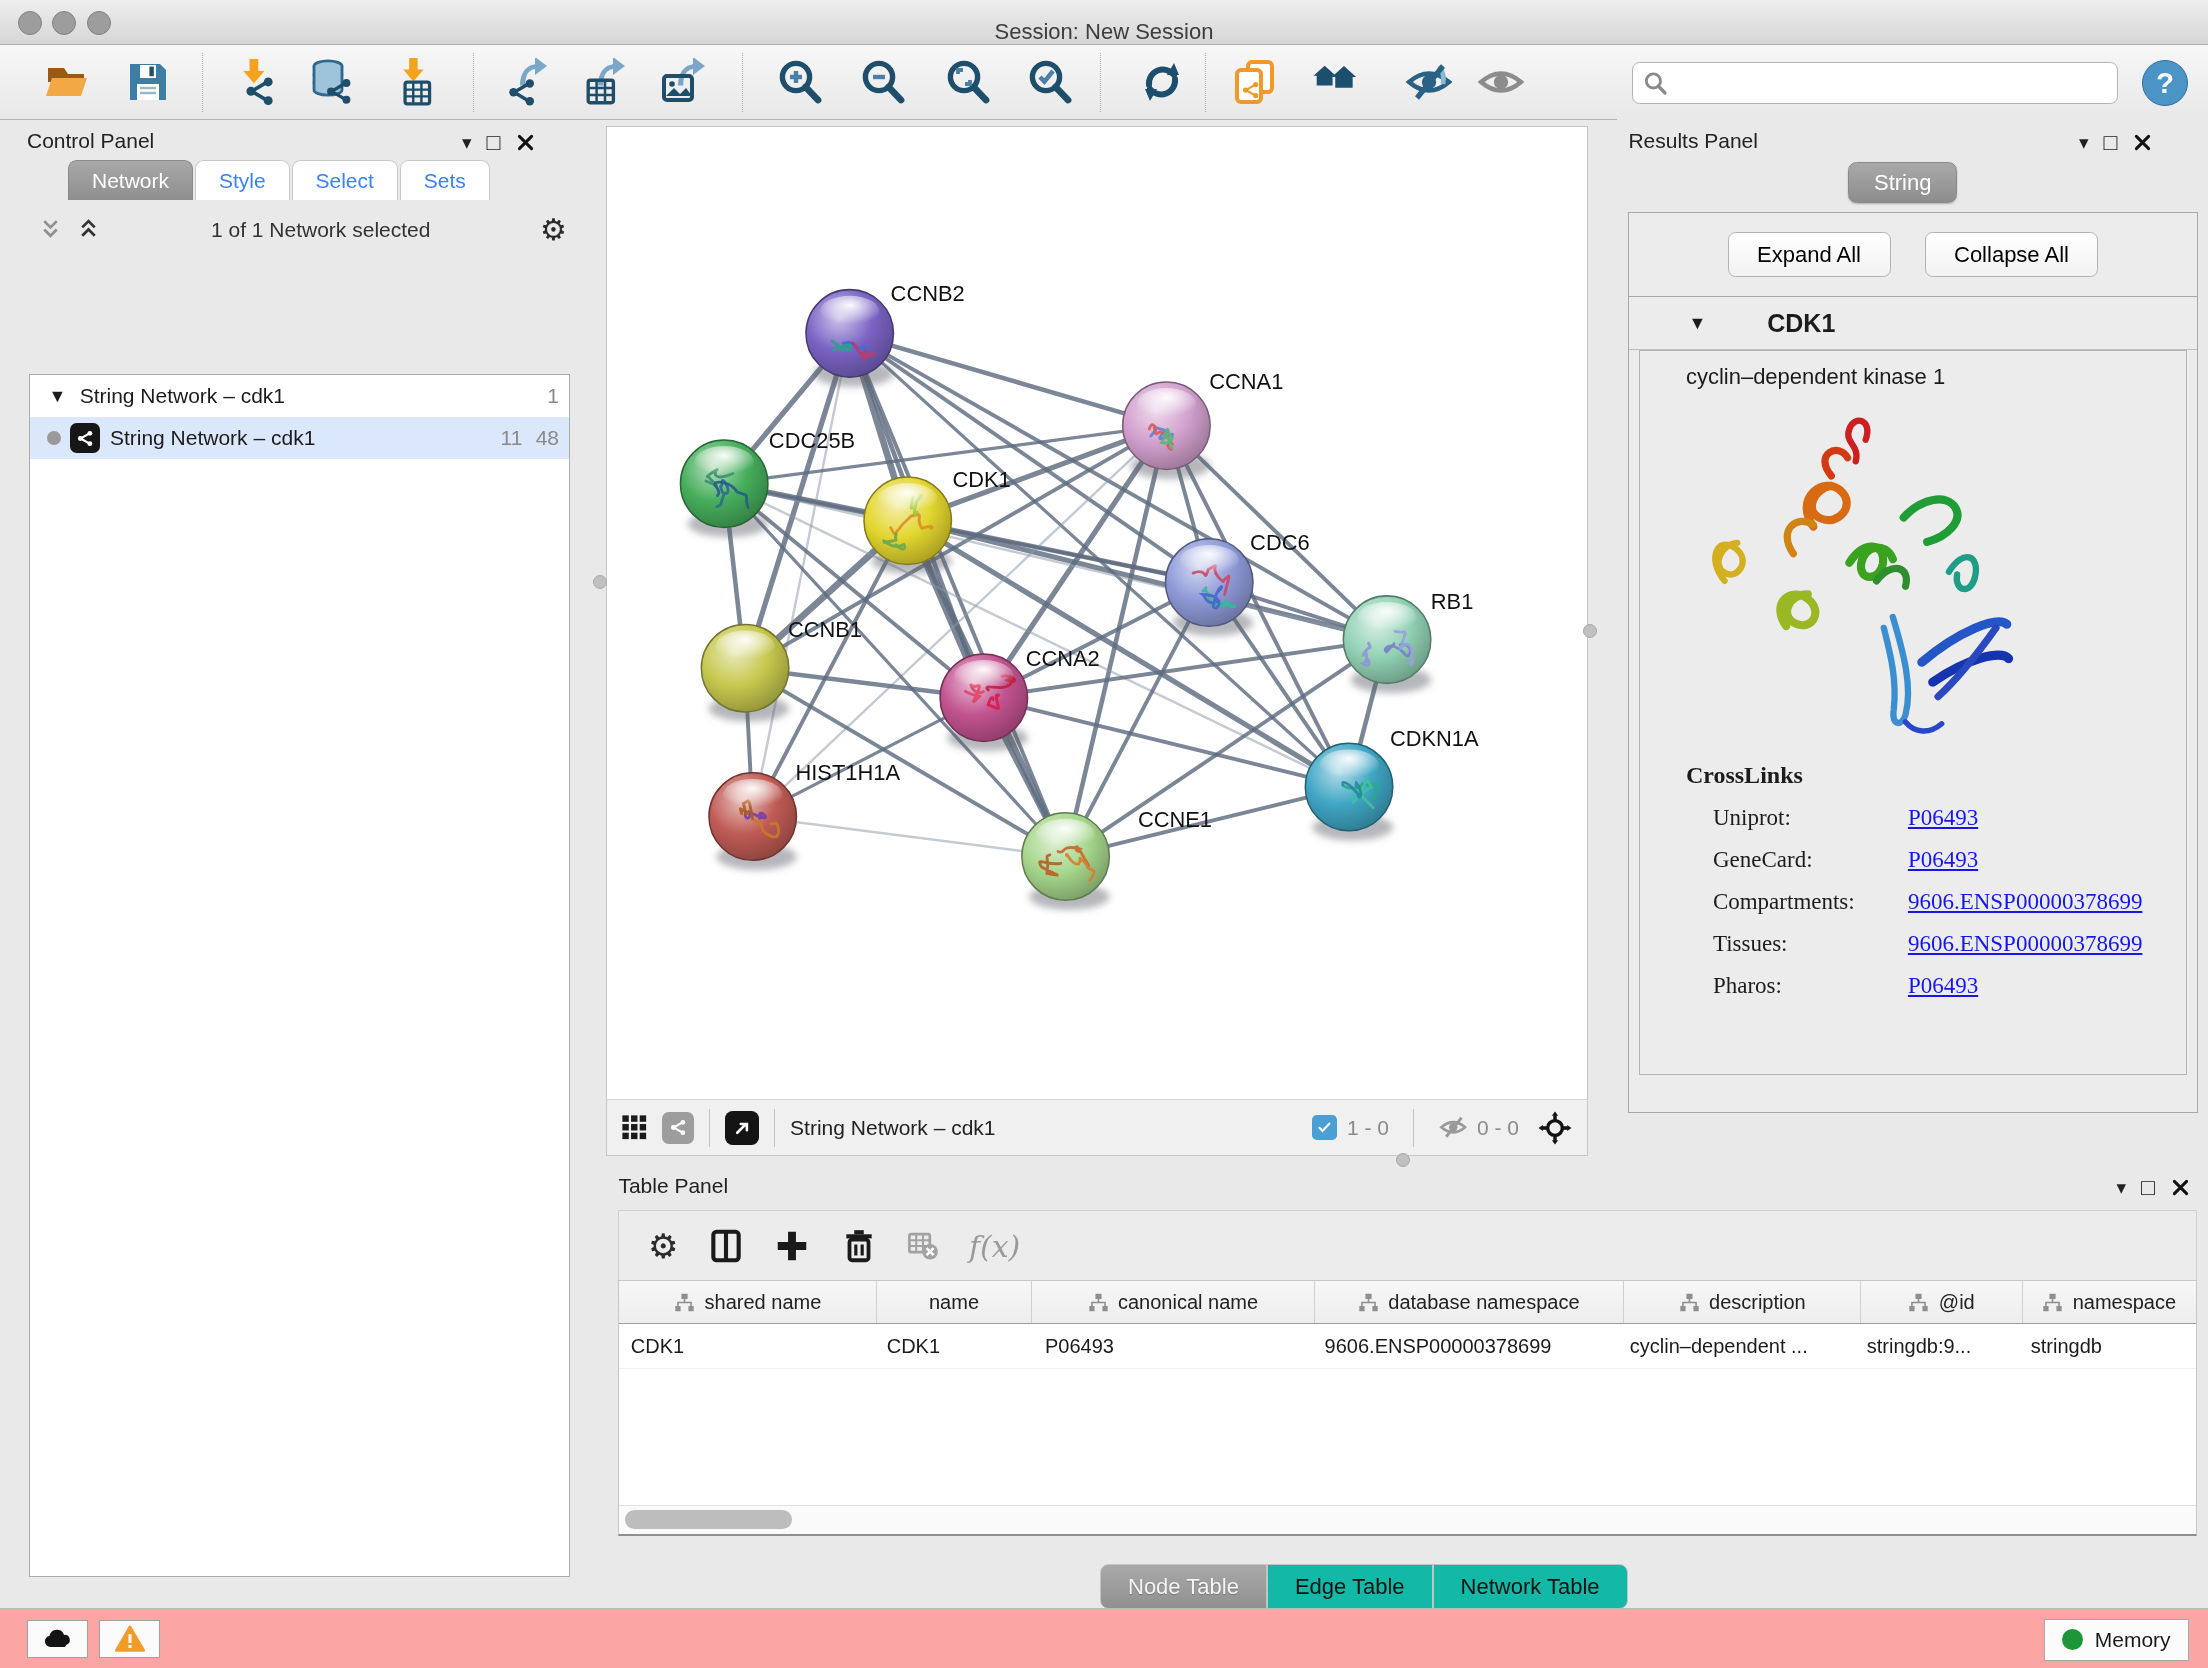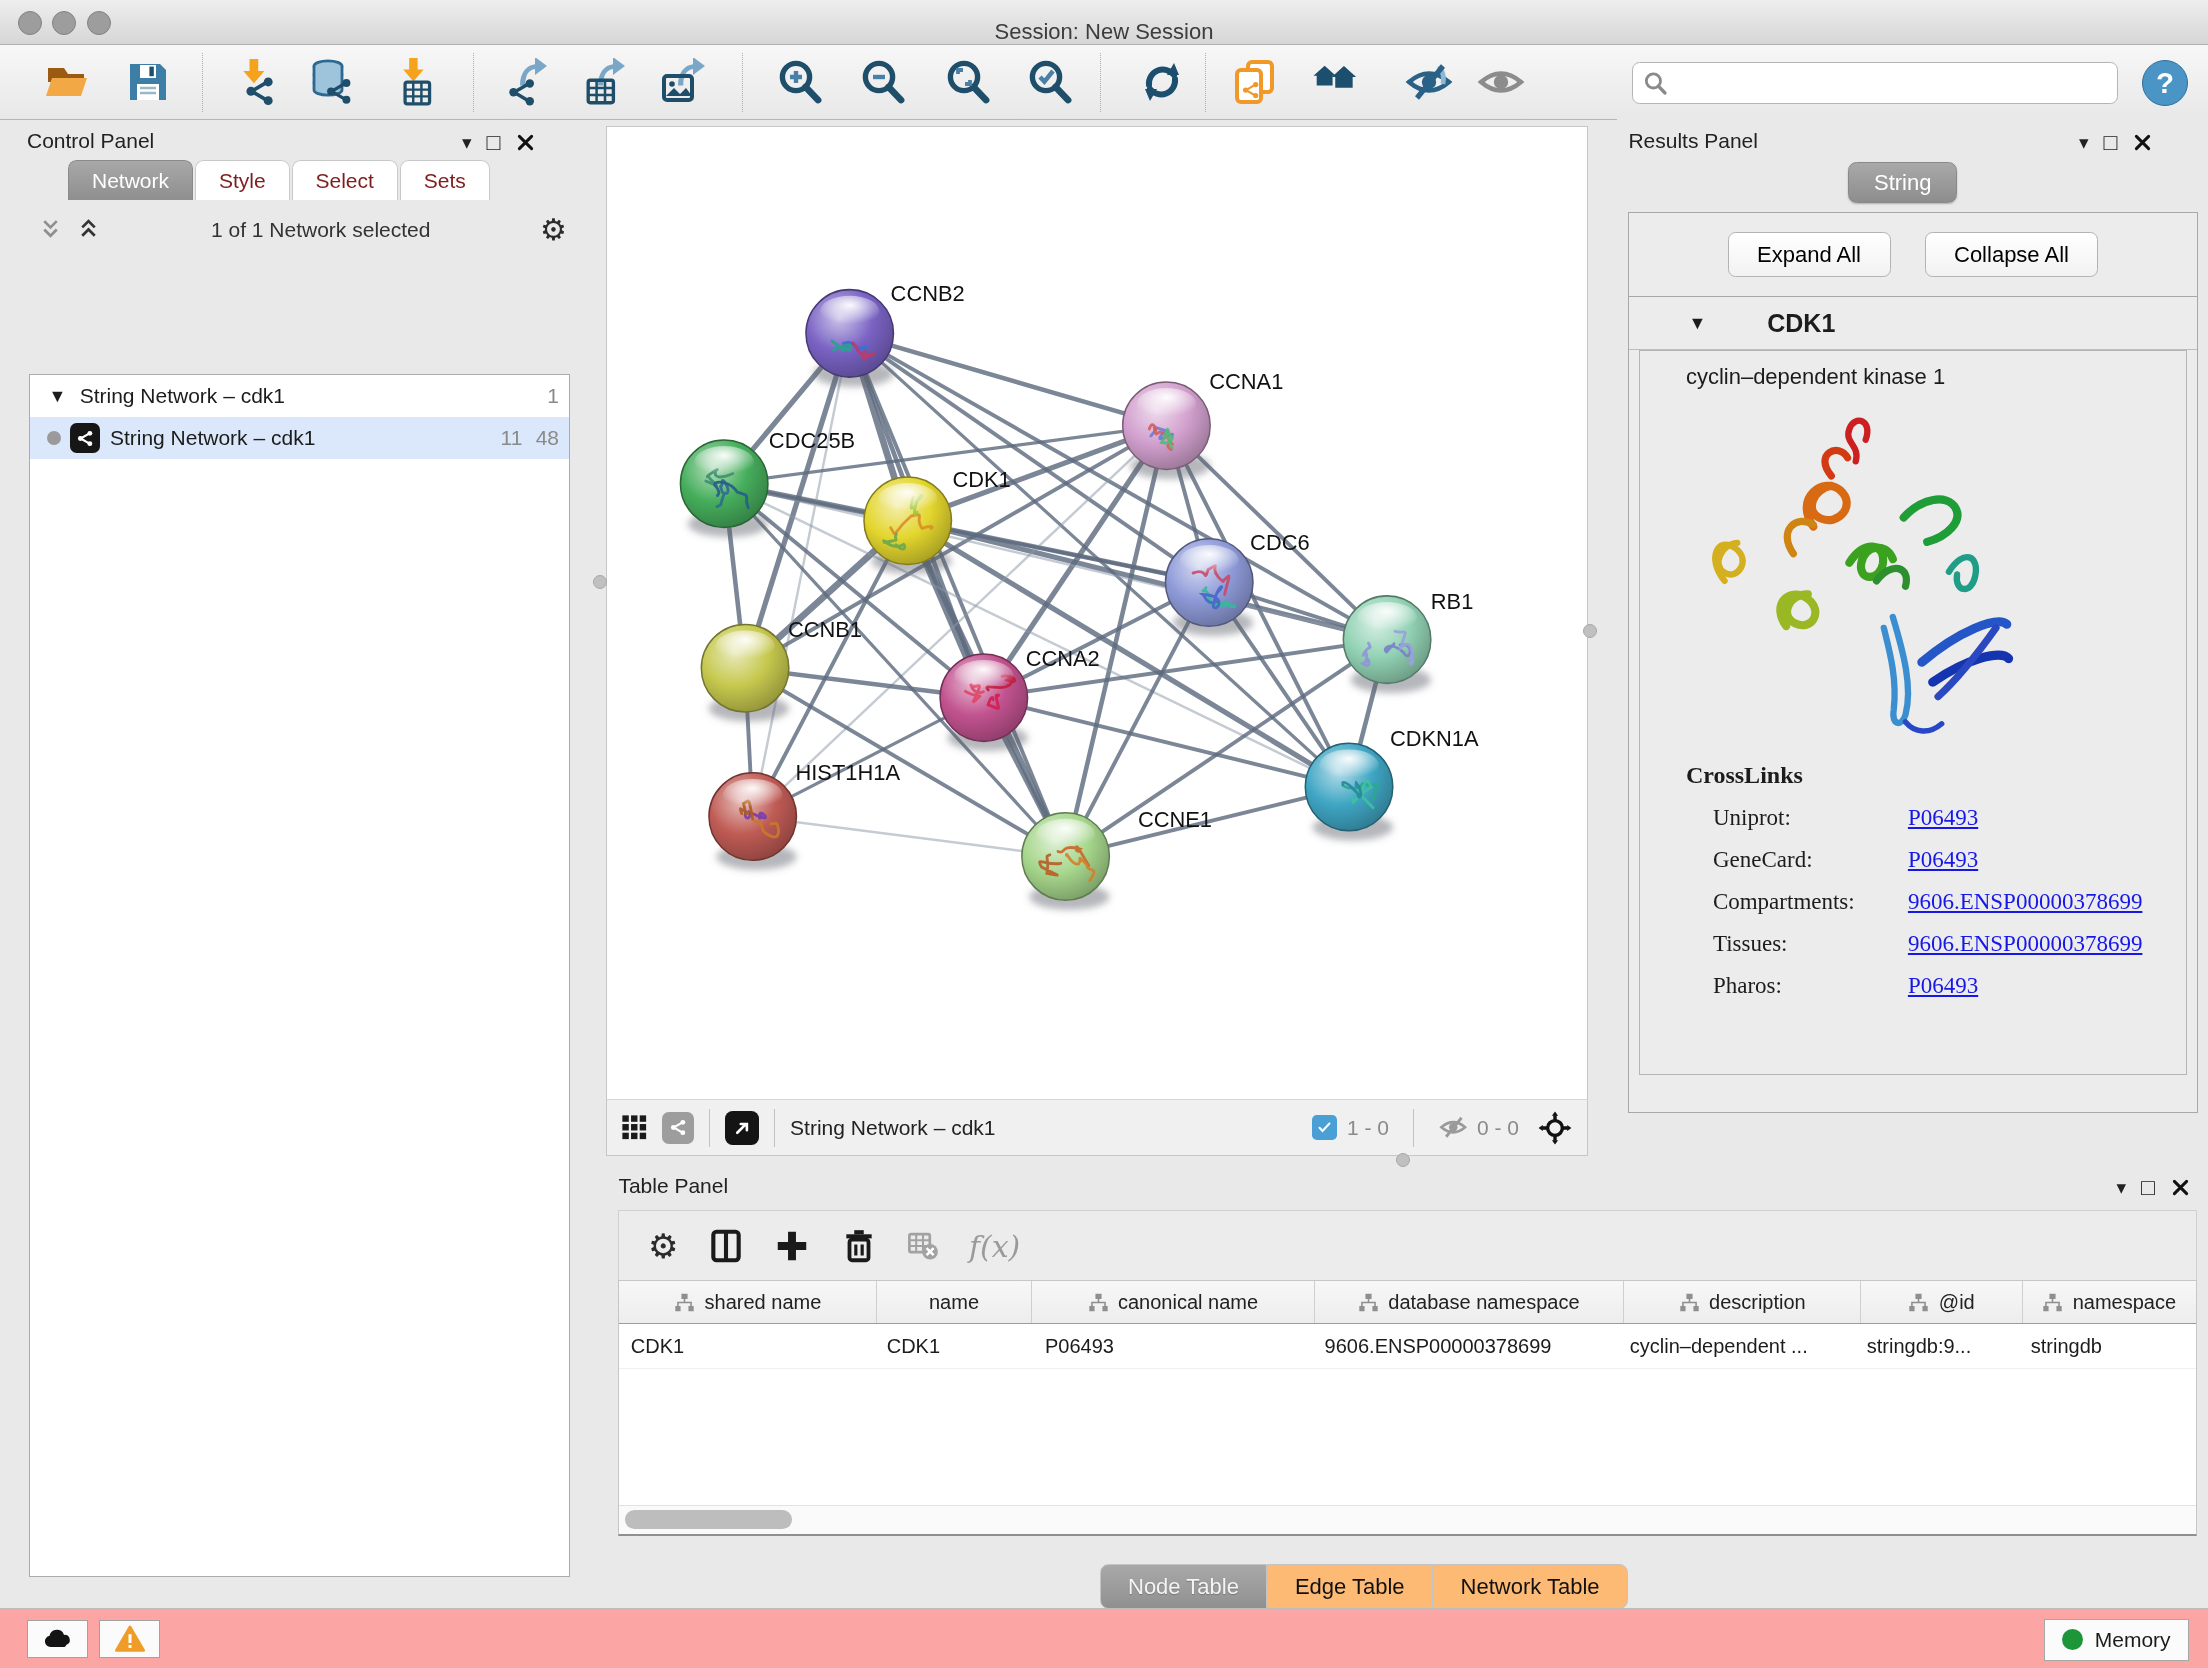--- a/index.html
+++ b/index.html
@@ -24,21 +24,21 @@
   .helpbtn{position:absolute;left:2142px;top:15px;width:44px;height:44px;border-radius:50%;
      background:#4a94c6;color:#fff;font-size:29.5px;font-weight:bold;text-align:center;
      line-height:44px;cursor:pointer;border:1px solid #2d6e9e;}
   
   .phead{position:absolute;font-size:21px;color:#222;}
   .pctrl{position:absolute;display:flex;gap:15px;align-items:center;color:#222;}
   .pctrl svg{cursor:pointer;}
   
   .tabs{position:absolute;display:flex;}
   .tab{font-size:21px;padding:7.6px 23px;background:#fff;border:1px solid #c9c9c9;
-     border-bottom:none;border-radius:8.6px 8.6px 0 0;margin-right:1.9px;color:#7f1d1d;cursor:pointer;}
+     border-bottom:none;border-radius:8.6px 8.6px 0 0;margin-right:1.9px;color:#3b82f6;cursor:pointer;}
   .tab.active{background:linear-gradient(#a8a8a8,#8f8f8f);color:#fff;border-color:#8a8a8a;}
   .selrow{position:absolute;display:flex;align-items:center;font-size:21px;color:#333;}
   .netlist{position:absolute;left:28.5px;top:255px;width:539px;bottom:32px;background:#fff;
      border:1px solid #ababab;}
   .trow{display:flex;align-items:center;height:42px;font-size:21px;padding:0 9.5px;}
   .trow .cnt{color:#8a8a8a;margin-left:13.3px;}
   .trow.sel{background:#dbe7fa;}
   .sharebadge{width:30px;height:30px;border-radius:6.7px;background:#161616;display:inline-flex;
      align-items:center;justify-content:center;margin:0 9.5px;}
   
@@ -78,21 +78,21 @@
   .tgrid{position:absolute;left:12.4px;top:114px;right:11.4px;height:253px;background:#fff;
      border:1px solid #c6c6c6;border-bottom:2.9px solid #8f8f8f;overflow:hidden;}
   .thead{display:flex;background:linear-gradient(#f7f7f7,#ededed);border-bottom:1.9px solid #9d9d9d;height:42px;}
   .th{display:flex;align-items:center;justify-content:center;gap:9.5px;font-size:20px;color:#222;
      border-right:1px solid #cfcfcf;overflow:hidden;white-space:nowrap;}
   .trowd{display:flex;height:44px;border-bottom:1px solid #f0f0f0;}
   .td{font-size:20px;display:flex;align-items:center;padding-left:11.4px;overflow:hidden;white-space:nowrap;}
   .hscroll{position:absolute;left:0;right:0;bottom:0;height:28.5px;background:#fafafa;border-top:1px solid #e2e2e2;}
   .hthumb{position:absolute;left:5.7px;top:4.8px;width:167px;height:19px;border-radius:9.5px;background:#bdbdbd;}
   .btabs{position:absolute;left:494px;top:398px;display:flex;}
-  .btab{font-size:22px;padding:8.6px 27px;background:#fdba74;border:1px solid #c4c4c4;color:#111;cursor:pointer;}
+  .btab{font-size:22px;padding:8.6px 27px;background:#14b8a6;border:1px solid #c4c4c4;color:#111;cursor:pointer;}
   .btab:first-child{border-radius:8.6px 0 0 8.6px;}
   .btab:last-child{border-radius:0 8.6px 8.6px 0;}
   .btab.active{background:linear-gradient(#a9a9a9,#909090);color:#f4f4f4;text-shadow:0 1px 1px #777;}
   
   .statusbar{position:absolute;left:0;right:0;bottom:0;height:59px;background:#fca5a5;
      border-top:1px solid #bcbcbc;}
   .sbtn{position:absolute;top:11.4px;height:36px;background:#fbfbfb;border:1.9px solid #a2a2a2;
      display:flex;align-items:center;justify-content:center;cursor:pointer;}
   .membtn{position:absolute;right:19px;top:9.5px;width:143px;height:40px;background:#fbfbfb;
      border:1px solid #a8a8a8;display:flex;align-items:center;justify-content:center;gap:11.4px;

